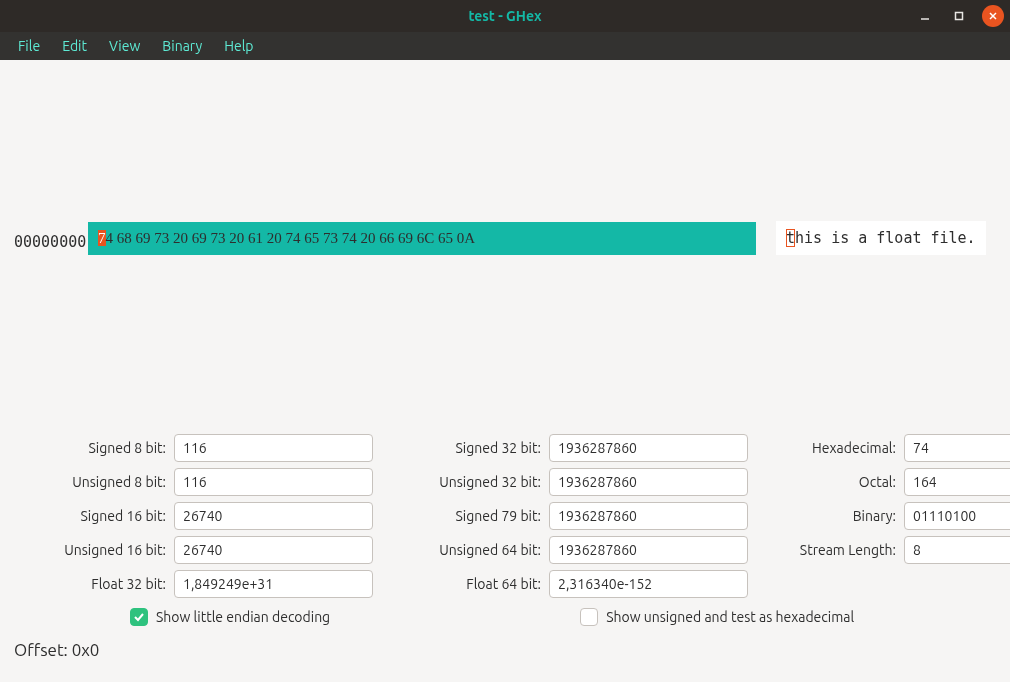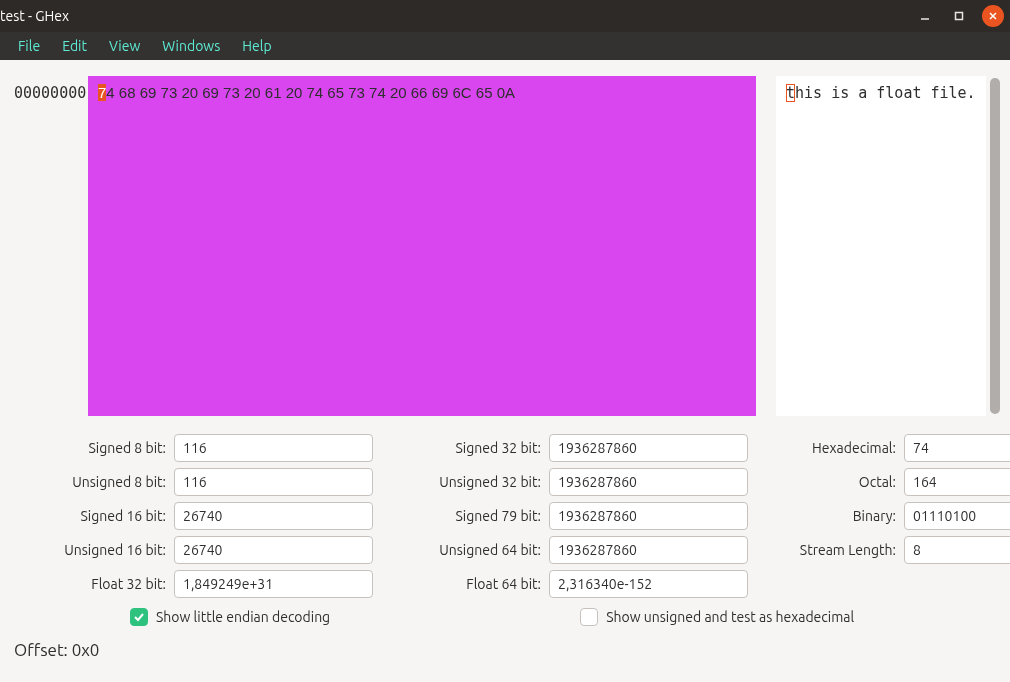--- a/index.html
+++ b/index.html
@@ -9,26 +9,26 @@
     font-size: 14px;
     background: #f6f5f4;
     color: #2e2e2e;
     width: 1010px;
     height: 682px;
     overflow: hidden;
   }
   .titlebar {
     height: 32px;
     background: #2e2a27;
-    color: #ffffff;
-    display: flex;
-    align-items: center;
-    justify-content: flex-start;
+    color: #14b8a6;
+    display: flex;
+    align-items: center;
+    justify-content: center;
     position: relative;
-    font-weight: 400;
+    font-weight: 700;
     font-size: 14px;
   }
   .titlebar .controls {
     position: absolute;
     right: 6px;
     top: 5px;
     display: flex;
     gap: 12px;
     align-items: center;
   }
@@ -48,37 +48,38 @@
     display: flex;
     align-items: center;
     padding: 0 8px;
     gap: 2px;
     font-size: 14px;
   }
   .menubar .mitem { padding: 3px 10px; border-radius: 3px; }
   .editor-area {
     display: flex;
     height: 356px;
-    padding: 16px 8px 0 8px;
+    padding: 0 8px 0 8px;
+    align-items: center;
   }
   .offsets {
     width: 80px;
     font-family: "DejaVu Sans Mono", "Courier New", monospace;
     font-size: 15px;
     padding-top: 8px;
     color: #2e2e2e;
     background: #f6f5f4;
     text-align: left;
     padding-left: 6px;
   }
   .hexpane {
     flex: 1;
-    background: #d946ef;
+    background: #14b8a6;
     padding: 8px 10px;
-    font-family: Liberation Sans, sans-serif;
+    font-family: Liberation Serif, serif;
     font-size: 15px;
     letter-spacing: 0;
     white-space: pre;
   }
   .gap { width: 20px; background:#f6f5f4; }
   .asciipane {
     width: 210px;
     background: #ffffff;
     padding: 8px 10px;
     font-family: "DejaVu Sans Mono", "Courier New", monospace;
@@ -178,21 +179,21 @@
           <line x1="8" y1="2" x2="2" y2="8" stroke="#fff" stroke-width="1.5"></line>
         </svg>
     </div>
   </div>
 </div>
 
 <div class="menubar">
   <div class="mitem">File</div>
   <div class="mitem">Edit</div>
   <div class="mitem">View</div>
-  <div class="mitem">Windows</div>
+  <div class="mitem">Binary</div>
   <div class="mitem">Help</div>
 </div>
 
 <div class="editor-area">
   <div class="offsets"><span>00000000</span></div>
   <div class="hexpane"><span class="mark">7</span><span>4 68 69 73 20 69 73 20 61 20 74 65 73 74 20 66 69 6C 65 0A</span></div>
   <div class="gap"></div>
   <div class="asciipane"><span class="mark-outline">t</span><span>his is a float file.</span></div>
   <div class="scrollbar">
       <div class="thumb"></div>

